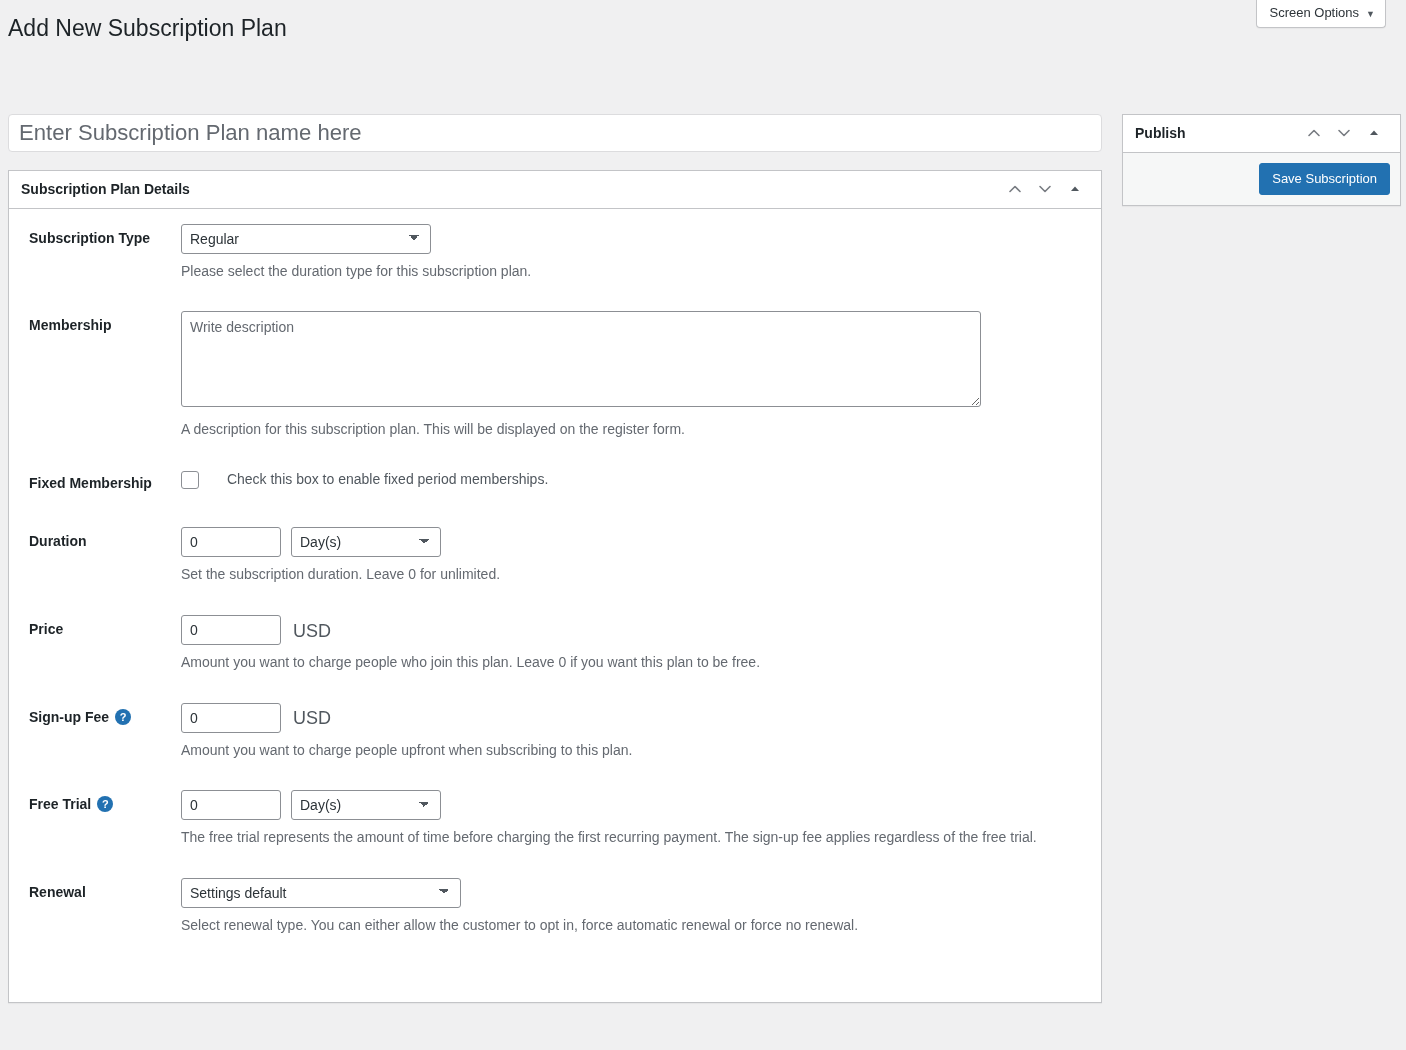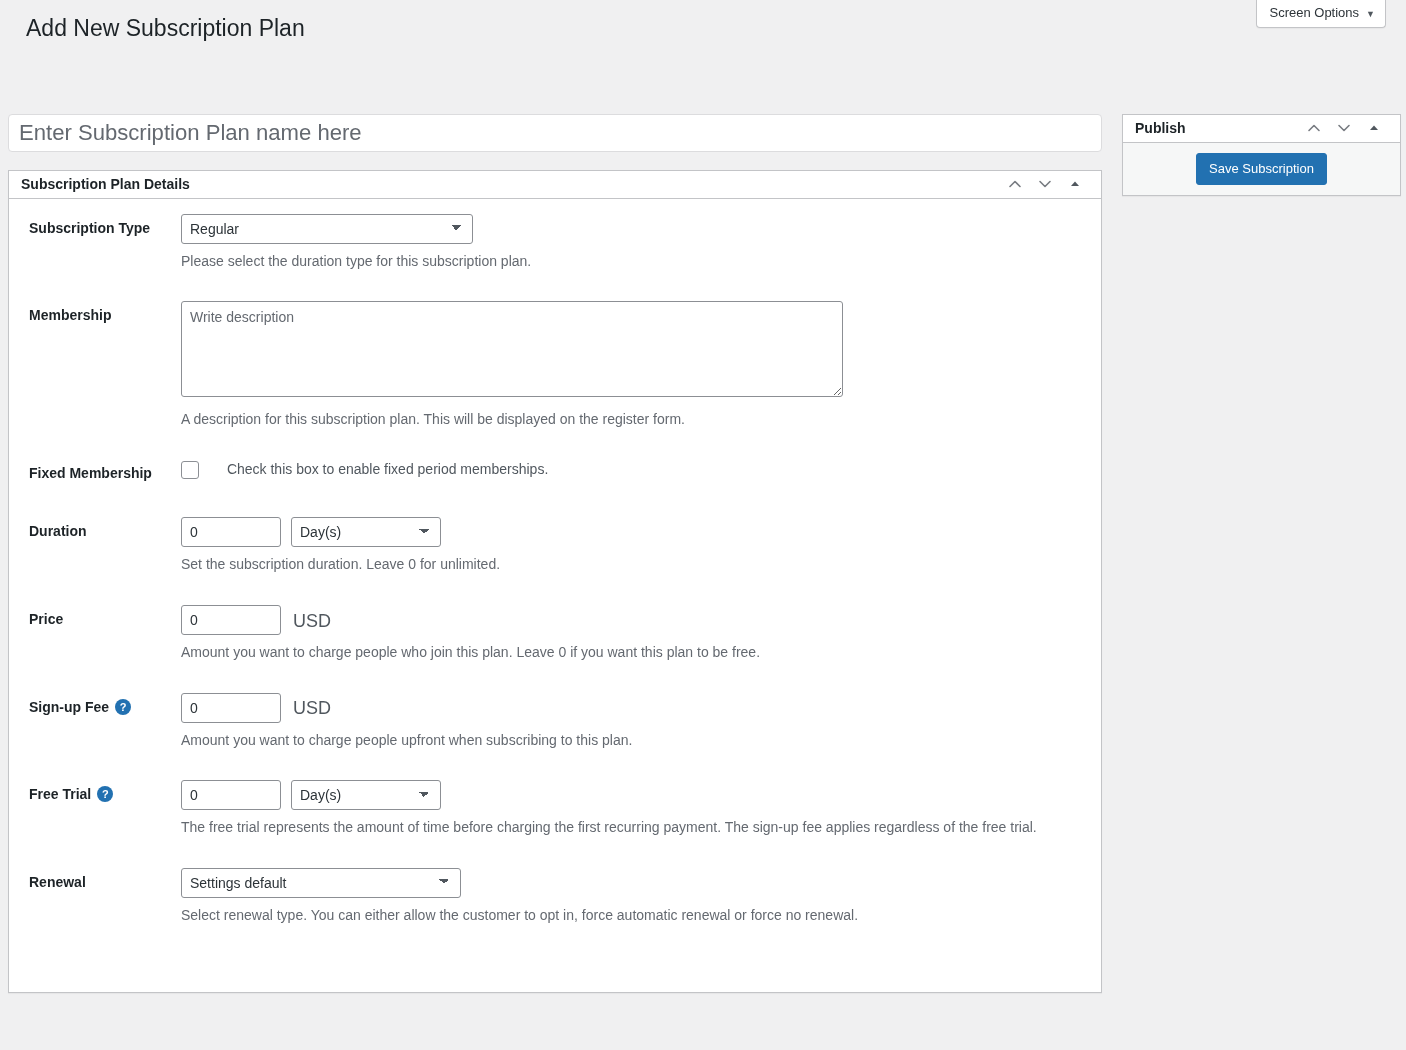--- a/index.html
+++ b/index.html
@@ -52,21 +52,21 @@
   
   .wrap {
     position: absolute;
     left: 0;
     top: 0;
     width: 1406px;
     height: 1050px;
   }
   .page-title {
     margin: 0;
-    padding: 14px 0 10px 26px;
+    padding: 14px 0 10px 8px;
     font-size: 23px;
     font-weight: 400;
     line-height: 1.3;
     color: #1d2327;
   }
 
   
   #poststuff {
     position: relative;
   }
@@ -110,21 +110,21 @@
     background: #fff;
     border: 1px solid #c3c4c7;
     box-shadow: 0 1px 1px rgba(0,0,0,.04);
     margin-bottom: 20px;
   }
   .postbox-header {
     display: flex;
     align-items: center;
     justify-content: space-between;
     border-bottom: 1px solid #c3c4c7;
-    height: 28px;
+    height: 38px;
     padding: 0 12px 0 12px;
     box-sizing: border-box;
   }
   .postbox-header h2 {
     margin: 0;
     padding: 0;
     font-size: 14px;
     font-weight: 600;
     line-height: 1.4;
     color: #1d2327;
@@ -220,21 +220,21 @@
     outline: none;
     background-image:
       linear-gradient(45deg, transparent 50%, #50575e 50%),
       linear-gradient(135deg, #50575e 50%, transparent 50%);
     background-position:
       calc(100% - 16px) calc(50% - 1px),
       calc(100% - 11px) calc(50% - 1px);
     background-size: 5px 5px, 5px 5px;
     background-repeat: no-repeat;
   }
-  select.sel-type { width: 292px; }
+  select.sel-type { width: 250px; }
   select.sel-period { width: 150px; }
   select.sel-renewal { width: 280px; }
   select.sel-status { width: 250px; }
 
   input.wp-text {
     background: #fff;
     border: 1px solid #8c8f94;
     border-radius: 3px;
     color: #2c3338;
     font-size: 14px;
@@ -247,21 +247,21 @@
   input.small-num { width: 100px; }
 
   textarea.wp-textarea {
     background: #fff;
     border: 1px solid #8c8f94;
     border-radius: 3px;
     color: #15803d;
     font-size: 14px;
     font-family: "Liberation Sans", sans-serif;
     padding: 6px 8px;
-    width: 662px;
+    width: 800px;
     height: 96px;
     box-sizing: border-box;
     outline: none;
     resize: vertical;
     line-height: 1.4;
   }
   textarea.wp-textarea::placeholder { color: #646970; opacity: 1; }
 
   input.wp-checkbox {
     appearance: none;
@@ -307,21 +307,21 @@
 
   
   #submitdiv .inside {
     padding: 0;
     margin: 0;
   }
   #major-publishing-actions {
     padding: 10px;
     background: #f6f7f7;
     display: flex;
-    justify-content: center;
+    justify-content: flex-end;
     align-items: center;
     min-height: 40px;
     box-sizing: border-box;
   }
   .button-primary {
     background: #2271b1;
     border: 1px solid #2271b1;
     border-radius: 3px;
     color: #fff;
     font-size: 13px;

